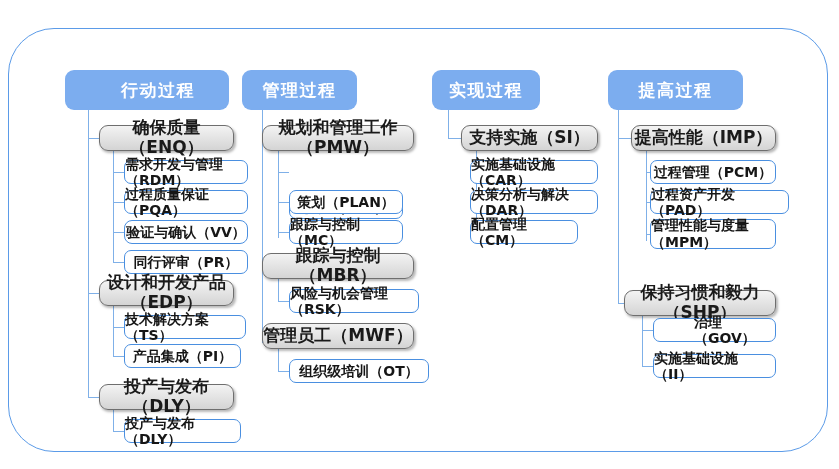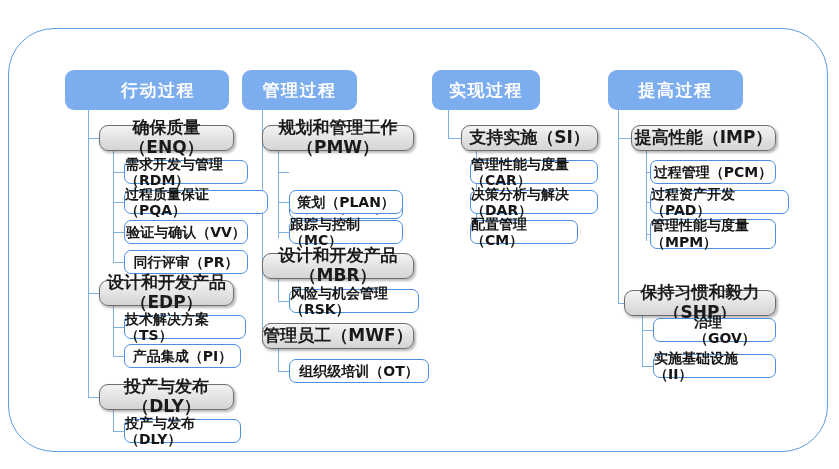--- a/index.html
+++ b/index.html
@@ -138,23 +138,23 @@
     <div class="col-header" style="left:65px; top:70px; width:142px;padding-left:22px;">行动过程</div>
 
     <div class="conn v" style="left:88px; top:110px; height:287px;"></div>
 
     <div class="conn h" style="left:88px; top:138px; width:11px;"></div>
     <div class="group-box" style="left:99px; top:125px; width:135px;">确保质量（ENQ）</div>
     <div class="conn v" style="left:113px; top:151px; height:87px;"></div>
     <div class="conn h" style="left:113px; top:172px; width:11px;"></div>
     <div class="leaf-box" style="left:124px; top:160px; width:124px;">需求开发与管理（RDM）</div>
     <div class="conn h" style="left:113px; top:202px; width:11px;"></div>
-    <div class="leaf-box" style="left:124px; top:190px; width:144px;">过程质量保证（PQA）</div>
+    <div class="leaf-box" style="left:124px; top:190px; width:124px;">过程质量保证（PQA）</div>
     <div class="conn h" style="left:113px; top:232px; width:11px;"></div>
-    <div class="leaf-box" style="left:124px; top:220px; width:124px;">验证与确认（VV）</div>
+    <div class="leaf-box" style="left:124px; top:220px; width:124px;border-radius:8px;">验证与确认（VV）</div>
     <div class="conn h" style="left:113px; top:262px; width:11px;"></div>
     <div class="conn v" style="left:113px; top:238px; height:24px;"></div>
     <div class="leaf-box" style="left:124px; top:250px; width:124px;">同行评审（PR）</div>
 
     <div class="conn h" style="left:88px; top:293px; width:11px;"></div>
     <div class="group-box" style="left:99px; top:280px; width:135px;">设计和开发产品（EDP）</div>
     <div class="conn v" style="left:113px; top:306px; height:50px;"></div>
     <div class="conn h" style="left:113px; top:327px; width:11px;"></div>
     <div class="leaf-box" style="left:124px; top:315px; width:122px;">技术解决方案（TS）</div>
     <div class="conn h" style="left:113px; top:356px; width:11px;"></div>
@@ -175,41 +175,41 @@
     <div class="group-box" style="left:262px; top:125px; width:152px;">规划和管理工作（PMW）</div>
     <div class="conn v" style="left:278px; top:151px; height:87px;"></div>
     <div class="conn h" style="left:278px; top:172px; width:11px;"></div>
     <div class="leaf-box" style="left:289px; top:160px; width:114px;margin-top:35px;">估算（EST）</div>
     <div class="conn h" style="left:278px; top:202px; width:11px;"></div>
     <div class="leaf-box" style="left:289px; top:190px; width:114px;">策划（PLAN）</div>
     <div class="conn h" style="left:278px; top:232px; width:11px;"></div>
     <div class="leaf-box" style="left:289px; top:220px; width:114px;">跟踪与控制（MC）</div>
 
     <div class="conn h" style="left:262px; top:266px; width:8px;"></div>
-    <div class="group-box" style="left:262px; top:253px; width:152px;">设计和开发产品（MBR）</div>
+    <div class="group-box" style="left:262px; top:253px; width:152px;">跟踪与控制（MBR）</div>
     <div class="conn v" style="left:278px; top:279px; height:22px;"></div>
     <div class="conn h" style="left:278px; top:301px; width:11px;"></div>
     <div class="leaf-box" style="left:289px; top:289px; width:130px;">风险与机会管理（RSK）</div>
 
     <div class="conn h" style="left:262px; top:336px; width:8px;"></div>
     <div class="group-box" style="left:262px; top:323px; width:152px;">管理员工（MWF）</div>
     <div class="conn v" style="left:278px; top:349px; height:22px;"></div>
     <div class="conn h" style="left:278px; top:371px; width:11px;"></div>
     <div class="leaf-box" style="left:289px; top:359px; width:140px;">组织级培训（OT）</div>
   </div>
 
   <div class="column">
     <div class="col-header" style="left:432px; top:70px; width:108px;">实现过程</div>
     <div class="conn v" style="left:448px; top:110px; height:28px;"></div>
 
     <div class="conn h" style="left:448px; top:138px; width:13px;"></div>
     <div class="group-box" style="left:461px; top:125px; width:137px;">支持实施（SI）</div>
     <div class="conn v" style="left:476px; top:151px; height:87px;"></div>
     <div class="conn h" style="left:476px; top:172px; width:11px;"></div>
-    <div class="leaf-box" style="left:470px; top:160px; width:128px;">管理性能与度量（CAR）</div>
+    <div class="leaf-box" style="left:470px; top:160px; width:128px;">实施基础设施（CAR）</div>
     <div class="conn h" style="left:476px; top:202px; width:11px;"></div>
     <div class="leaf-box" style="left:470px; top:190px; width:128px;">决策分析与解决（DAR）</div>
     <div class="conn h" style="left:476px; top:232px; width:11px;"></div>
     <div class="leaf-box" style="left:470px; top:220px; width:108px;">配置管理（CM）</div>
   </div>
 
   <div class="column">
     <div class="col-header" style="left:608px; top:70px; width:135px;">提高过程</div>
     <div class="conn v" style="left:618px; top:110px; height:193px;"></div>
 

